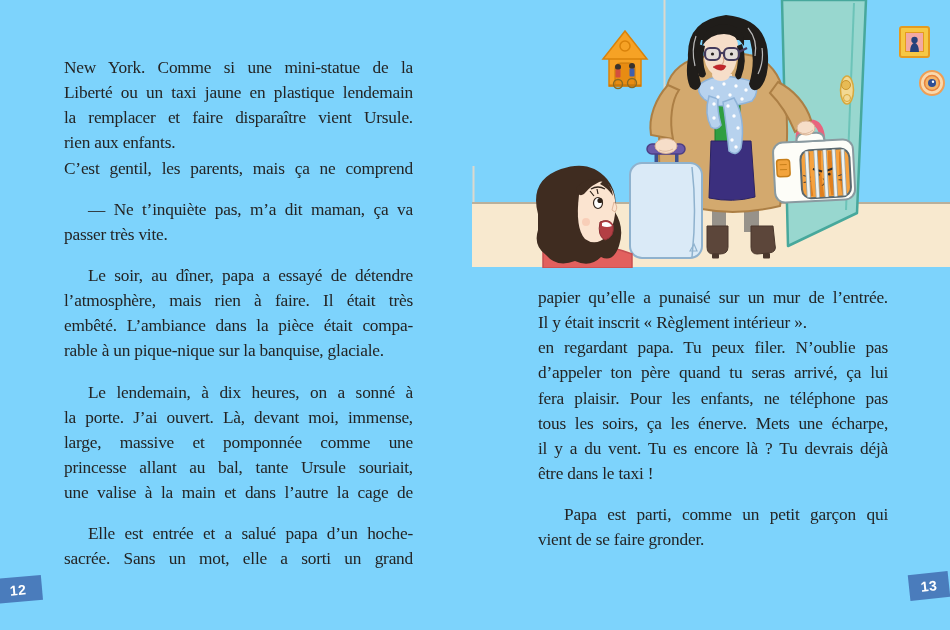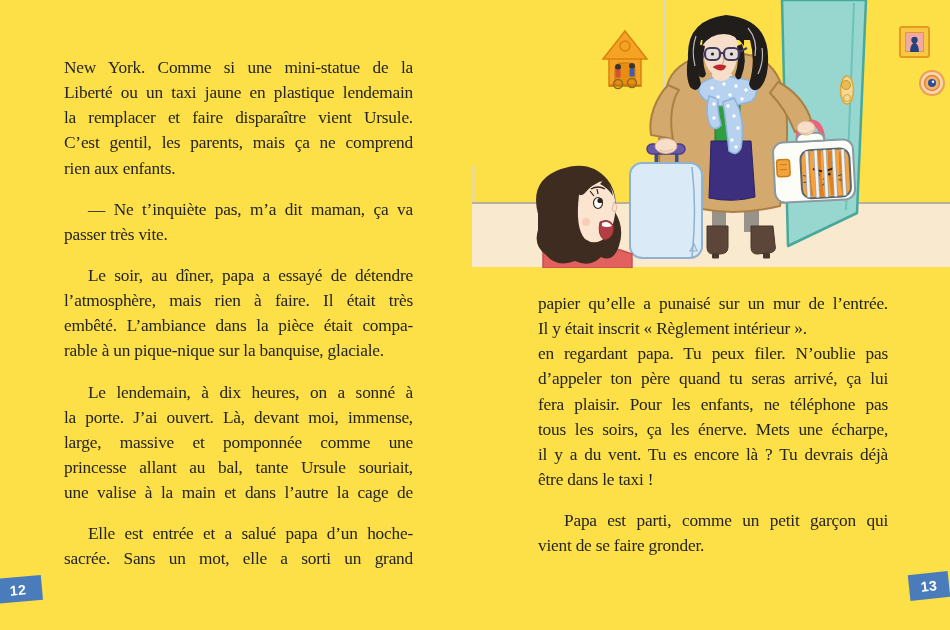--- a/index.html
+++ b/index.html
@@ -1,25 +1,25 @@
 <!DOCTYPE html>
 <html style="--c-text: #242424; --c-badge: #4a7cbc; --c-floor: #f8e9cf; --c-floor_line: #b9b09c; --c-wall_line: #dcd8cd; --c-door: #98d7cf; --c-door_edge: #47a89c; --c-coat: #d3a96e; --c-coat_edge: #ac7f45; --c-sweater: #2f9e41; --c-skirt: #3b2f7e; --c-scarf: #b7d2ee; --c-scarf_edge: #8fb3d8; --c-skin: #f6dec9; --c-hair: #201d1a; --c-legs: #97928a; --c-boots: #5c463a; --c-suitcase: #daeaf7; --c-suitcase_edge: #8fb2ce; --c-carrier: #fdfdf8; --c-carrier_edge: #8a9aa0; --c-carrier_handle: #e8647e; --c-cat: #f6a23f; --c-cat_stripe: #e0801f; --c-house: #f6a225; --c-house_edge: #d9820a; --c-girl_hair: #3f2c20; --c-girl_skin: #fbe4d0; --c-girl_shirt: #e2605e;"><head>
 <meta charset="utf-8">
 <style>
   html,body{margin:0;padding:0;background:#ffffff;}
-  .book{position:relative;width:950px;height:630px;background:#fde047;overflow:hidden;
+  .book{position:relative;width:950px;height:630px;background:#7dd3fc;overflow:hidden;
         font-family:"Liberation Serif",serif;}
   .textcol{position:absolute;color:var(--c-text,#242424);font-size:17.3px;line-height:25.15px;
            letter-spacing:-0.2px;}
   .textcol .line{height:25.15px;text-align:justify;text-align-last:justify;}
   .textcol .line.end{text-align-last:left;}
   .textcol .line.indent{text-indent:24px;margin-top:16px;}
   #right-text .line.indent{text-indent:26px;}
   #left-text{left:64px;top:55px;width:349px;}
-  #right-text{left:538px;top:291px;width:350px;}
+  #right-text{left:538px;top:285px;width:350px;}
   .badge{position:absolute;background:var(--c-badge,#4a7cbc);color:#fff;
          font-family:"Liberation Sans",sans-serif;font-weight:bold;font-size:14px;
          display:flex;align-items:center;justify-content:center;letter-spacing:.5px;}
   #badge-left{left:-6px;top:577px;width:48px;height:25px;transform:rotate(-5deg);}
   #badge-right{left:909px;top:573px;width:40px;height:26px;transform:rotate(-6deg);}
   #illustration{position:absolute;left:466px;top:0;width:484px;height:268px;}
   
   .c-floor{fill:var(--c-floor);}
   .c-door{fill:var(--c-door);stroke:var(--c-door_edge);}
   .c-coat{fill:var(--c-coat);stroke:var(--c-coat_edge);}
@@ -42,22 +42,22 @@
 </style>
 </head>
 <body>
 
 <div class="book">
 
   <div id="left-text" class="textcol">
       <div class="line">New York. Comme si une mini-statue de la</div>
       <div class="line">Liberté ou un taxi jaune en plastique lendemain</div>
       <div class="line">la remplacer et faire disparaître vient Ursule.</div>
+      <div class="line end">rien aux enfants.</div>
       <div class="line">C’est gentil, les parents, mais ça ne comprend</div>
-      <div class="line end">rien aux enfants.</div>
       <div class="line indent">— Ne t’inquiète pas, m’a dit maman, ça va</div>
       <div class="line end">passer très vite.</div>
       <div class="line indent">Le soir, au dîner, papa a essayé de détendre</div>
       <div class="line">l’atmosphère, mais rien à faire. Il était très</div>
       <div class="line">embêté. L’ambiance dans la pièce était compa-</div>
       <div class="line end">rable à un pique-nique sur la banquise, glaciale.</div>
       <div class="line indent">Le lendemain, à dix heures, on a sonné à</div>
       <div class="line">la porte. J’ai ouvert. Là, devant moi, immense,</div>
       <div class="line">large, massive et pomponnée comme une</div>
       <div class="line">princesse allant au bal, tante Ursule souriait,</div>

